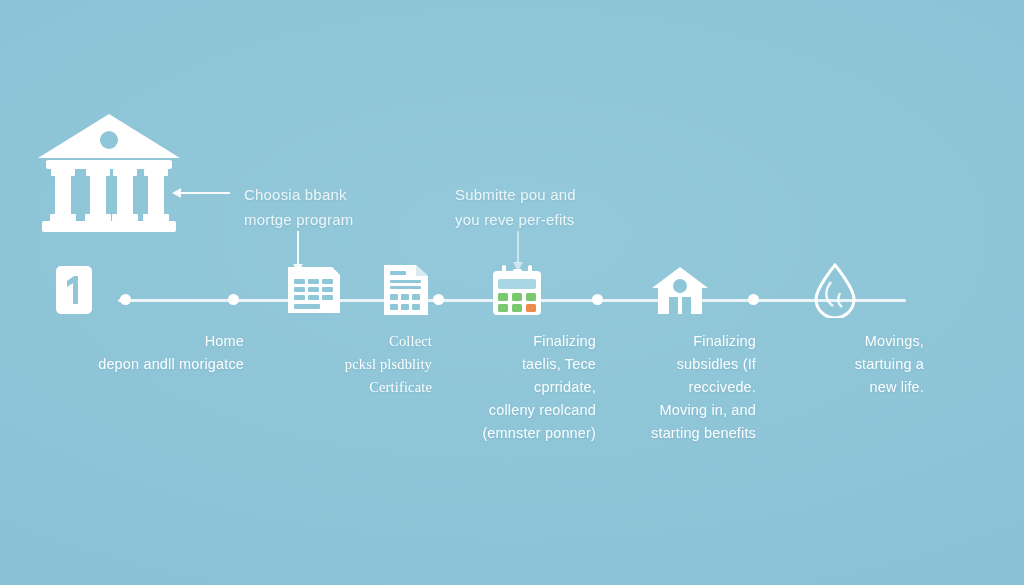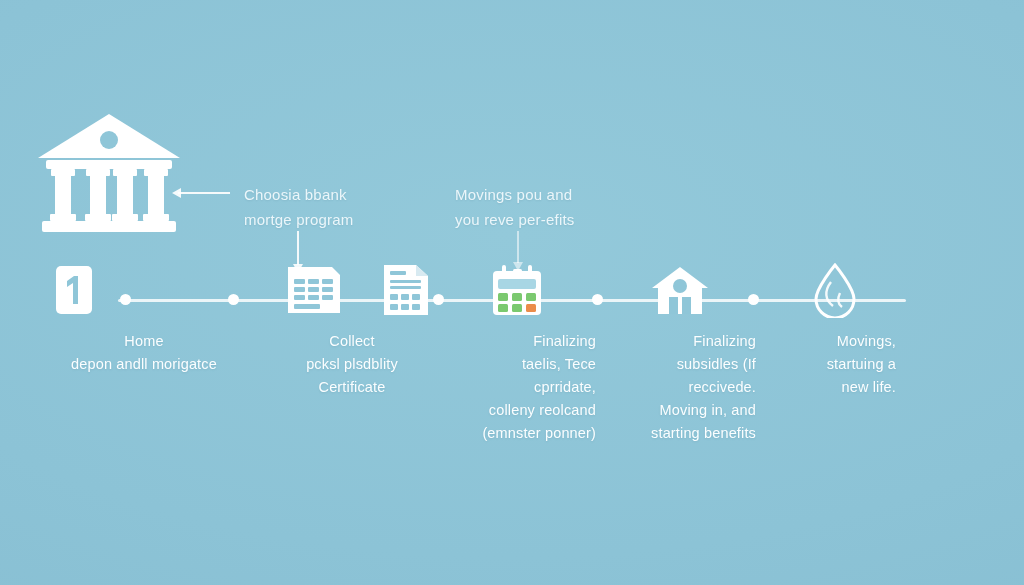--- a/index.html
+++ b/index.html
@@ -53,21 +53,21 @@
   }
   .cap{
     position:absolute;
     color:#fbfeff;
     font-size:14.5px;
     line-height:23px;
     letter-spacing:.15px;
     white-space:pre-line;
     text-shadow:0 1px 2px rgba(90,140,160,.22);
   }
-  .cap.left{text-align:center;}
+  .cap.left{text-align:right;}
   .cap.center{text-align:right;}
 </style>
 </head>
 <body>
 
 <div id="canvas"></div>
 
 <div class="layer">
 
   <div class="bank">
@@ -202,39 +202,39 @@
     <svg width="52" height="56" viewBox="0 0 52 56">
       <path d="M26 3 C26 3 7 26 7 37 a19 19 0 0 0 38 0 C45 26 26 3 26 3 z" fill="none" stroke="#ffffff" stroke-width="3"></path>
       <path d="M22 20 C15 29 16 38 24 44" fill="none" stroke="#ffffff" stroke-width="2.4" opacity=".9"></path>
       <path d="M31 31 C28 37 29 42 33 45" fill="none" stroke="#ffffff" stroke-width="2.4" opacity=".9"></path>
     </svg>
   </div>
 
   <div class="top-note" style="left:244px;top:182px;width:175px;">Choosia bbank
 mortge program</div>
 
-  <div class="top-note" style="left:455px;top:182px;width:190px;">Movings pou and
+  <div class="top-note" style="left:455px;top:182px;width:190px;">Submitte pou and
 you reve per-efits</div>
 
   <div class="cap left" style="left:44px;top:330px;width:200px;">Home
 depon andll morigatce</div>
 
-  <div class="cap left" style="left:272px;top:330px;width:160px;">Collect
+  <div class="cap left" style="left:272px;top:330px;width:160px;font-family:Liberation Serif, serif;">Collect
 pcksl plsdblity
 Certificate</div>
 
   <div class="cap center" style="left:446px;top:330px;width:150px;">Finalizing
 taelis, Tece
 cprridate,
 colleny reolcand
 (emnster ponner)</div>
 
   <div class="cap center" style="left:606px;top:330px;width:150px;">Finalizing
 subsidles (If
 reccivede.
 Moving in, and
 starting benefits</div>
 
-  <div class="cap center" style="left:756px;top:330px;width:140px;">Movings,
+  <div class="cap center" style="left:784px;top:330px;width:140px;">Movings,
 startuing a
 new life.</div>
 
 </div>
 
 </body></html>

